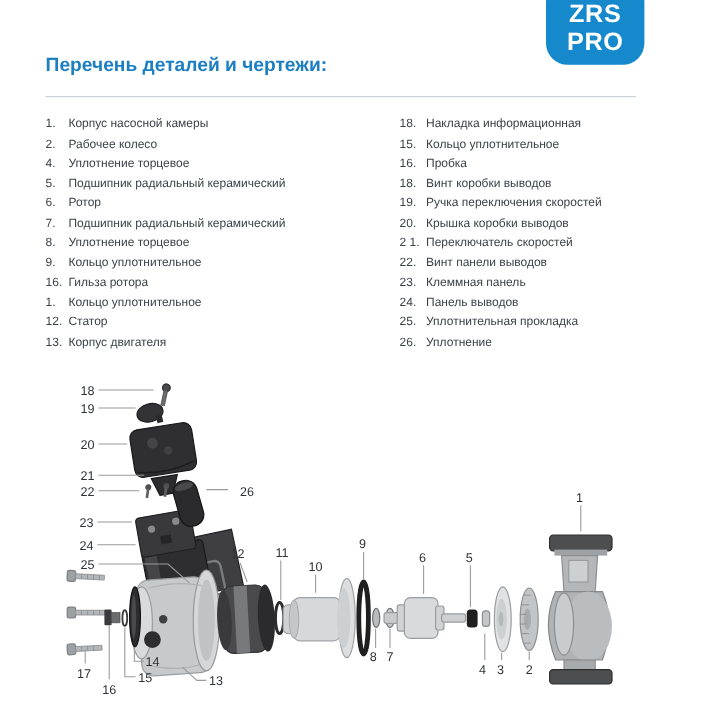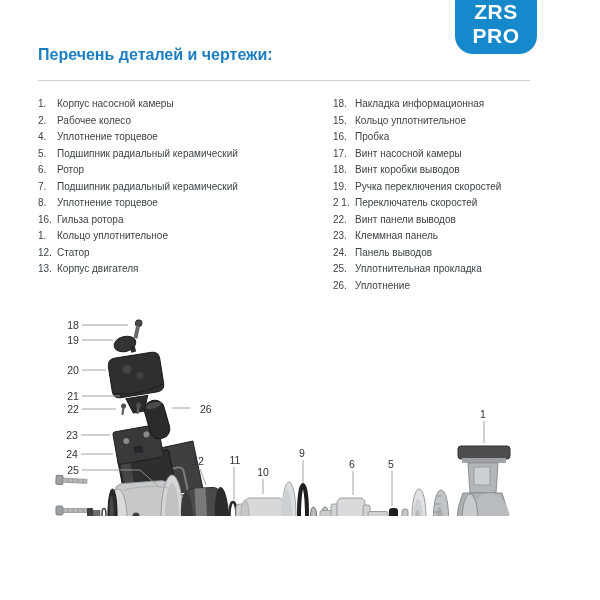--- a/index.html
+++ b/index.html
@@ -1,17 +1,17 @@
 <!DOCTYPE html>
 <html><head>
 <meta charset="utf-8">
 <style>
   html,body{margin:0;padding:0;background:#ffffff;}
   .page{
-    position:relative;width:600px;height:516px;background:#ffffff;overflow:hidden;
+    position:relative;width:600px;height:600px;background:#ffffff;overflow:hidden;
     font-family:"Liberation Sans",sans-serif;color:#3c4248;
   }
   
   .logo-badge{
     position:absolute;top:-16px;right:63px;width:82px;height:70px;
     background:#1589cb;border-radius:18px;
     display:flex;flex-direction:column;align-items:center;justify-content:flex-end;
     padding-bottom:6px;box-sizing:border-box;
   }
   .logo-badge span{
@@ -60,32 +60,33 @@
 
   <div class="parts">
     <ul class="col-left">
       <li><span class="num">1.</span><span>Корпус насосной камеры</span></li>
       <li><span class="num">2.</span><span>Рабочее колесо</span></li>
       <li><span class="num">4.</span><span>Уплотнение торцевое</span></li>
       <li><span class="num">5.</span><span>Подшипник радиальный керамический</span></li>
       <li><span class="num">6.</span><span>Ротор</span></li>
       <li><span class="num">7.</span><span>Подшипник радиальный керамический</span></li>
       <li><span class="num">8.</span><span>Уплотнение торцевое</span></li>
+      <li><span class="num">9.</span><span>Кольцо уплотнительное</span></li>
       <li><span class="num">16.</span><span>Гильза ротора</span></li>
       <li><span class="num">1.</span><span>Кольцо уплотнительное</span></li>
       <li><span class="num">12.</span><span>Статор</span></li>
       <li><span class="num">13.</span><span>Корпус двигателя</span></li>
     </ul>
     <ul class="col-right">
       <li><span class="num">18.</span><span>Накладка информационная</span></li>
       <li><span class="num">15.</span><span>Кольцо уплотнительное</span></li>
       <li><span class="num">16.</span><span>Пробка</span></li>
-      <li><span class="num">17.</span><span>Винт насосной камеры</span></li>
       <li><span class="num">18.</span><span>Винт коробки выводов</span></li>
       <li><span class="num">19.</span><span>Ручка переключения скоростей</span></li>
+      <li><span class="num">20.</span><span>Крышка коробки выводов</span></li>
       <li><span class="num">2 1.</span><span>Переключатель скоростей</span></li>
       <li><span class="num">22.</span><span>Винт панели выводов</span></li>
       <li><span class="num">23.</span><span>Клеммная панель</span></li>
       <li><span class="num">24.</span><span>Панель выводов</span></li>
       <li><span class="num">25.</span><span>Уплотнительная прокладка</span></li>
       <li><span class="num">26.</span><span>Уплотнение</span></li>
     </ul>
   </div>
 
   <div class="diagram">

